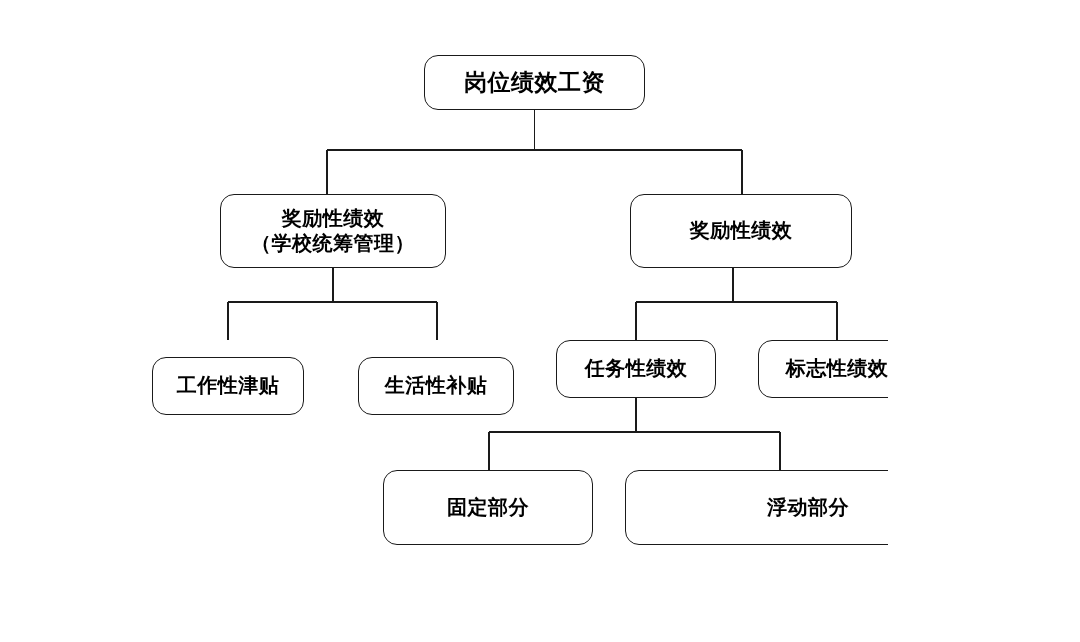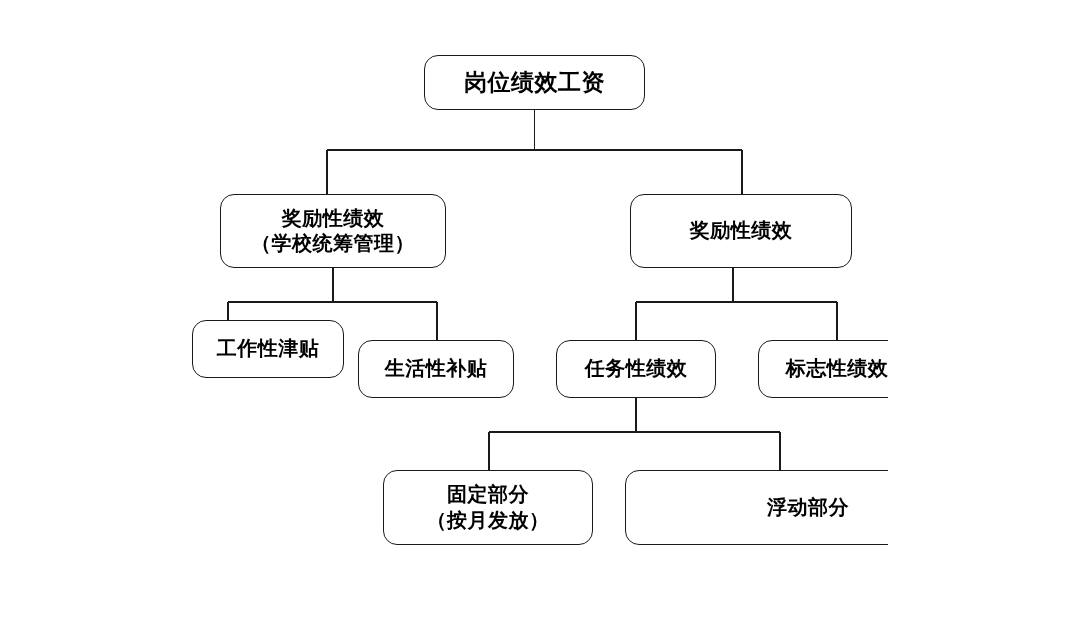--- a/index.html
+++ b/index.html
@@ -94,38 +94,37 @@
 
   <div class="node node-l2" style="left:220px; top:194px; width:226px; height:74px;">
     <span class="line">奖励性绩效</span>
     <span class="line">（学校统筹管理）</span>
   </div>
 
   <div class="node node-l2" style="left:630px; top:194px; width:222px; height:74px;">
     <span class="line">奖励性绩效</span>
   </div>
 
-  <div class="node node-l3" style="left:152px; top:320px; width:152px; height:58px;margin-left:40px;">
+  <div class="node node-l3" style="left:152px; top:357px; width:152px; height:58px;">
     <span class="line">工作性津贴</span>
   </div>
 
-  <div class="node node-l3" style="left:358px; top:340px; width:156px; height:58px;">
+  <div class="node node-l3" style="left:358px; top:357px; width:156px; height:58px;">
     <span class="line">生活性补贴</span>
   </div>
 
   <div class="node node-l3" style="left:758px; top:340px; width:158px; height:58px;">
     <span class="line">标志性绩效</span>
   </div>
 
   <div class="node node-l3" style="left:556px; top:340px; width:160px; height:58px;">
     <span class="line">任务性绩效</span>
   </div>
 
   <div class="node node-l4" style="left:383px; top:470px; width:210px; height:75px;border-radius:14px;">
     <span class="line">固定部分</span>
-    <span class="line">（按月发放）</span>
   </div>
 
   <div class="node node-l4" style="left:617px; top:470px; width:366px; height:75px;margin-left:8px;">
     <span class="line">浮动部分</span>
   </div>
 
 </div>
 
 </body></html>

